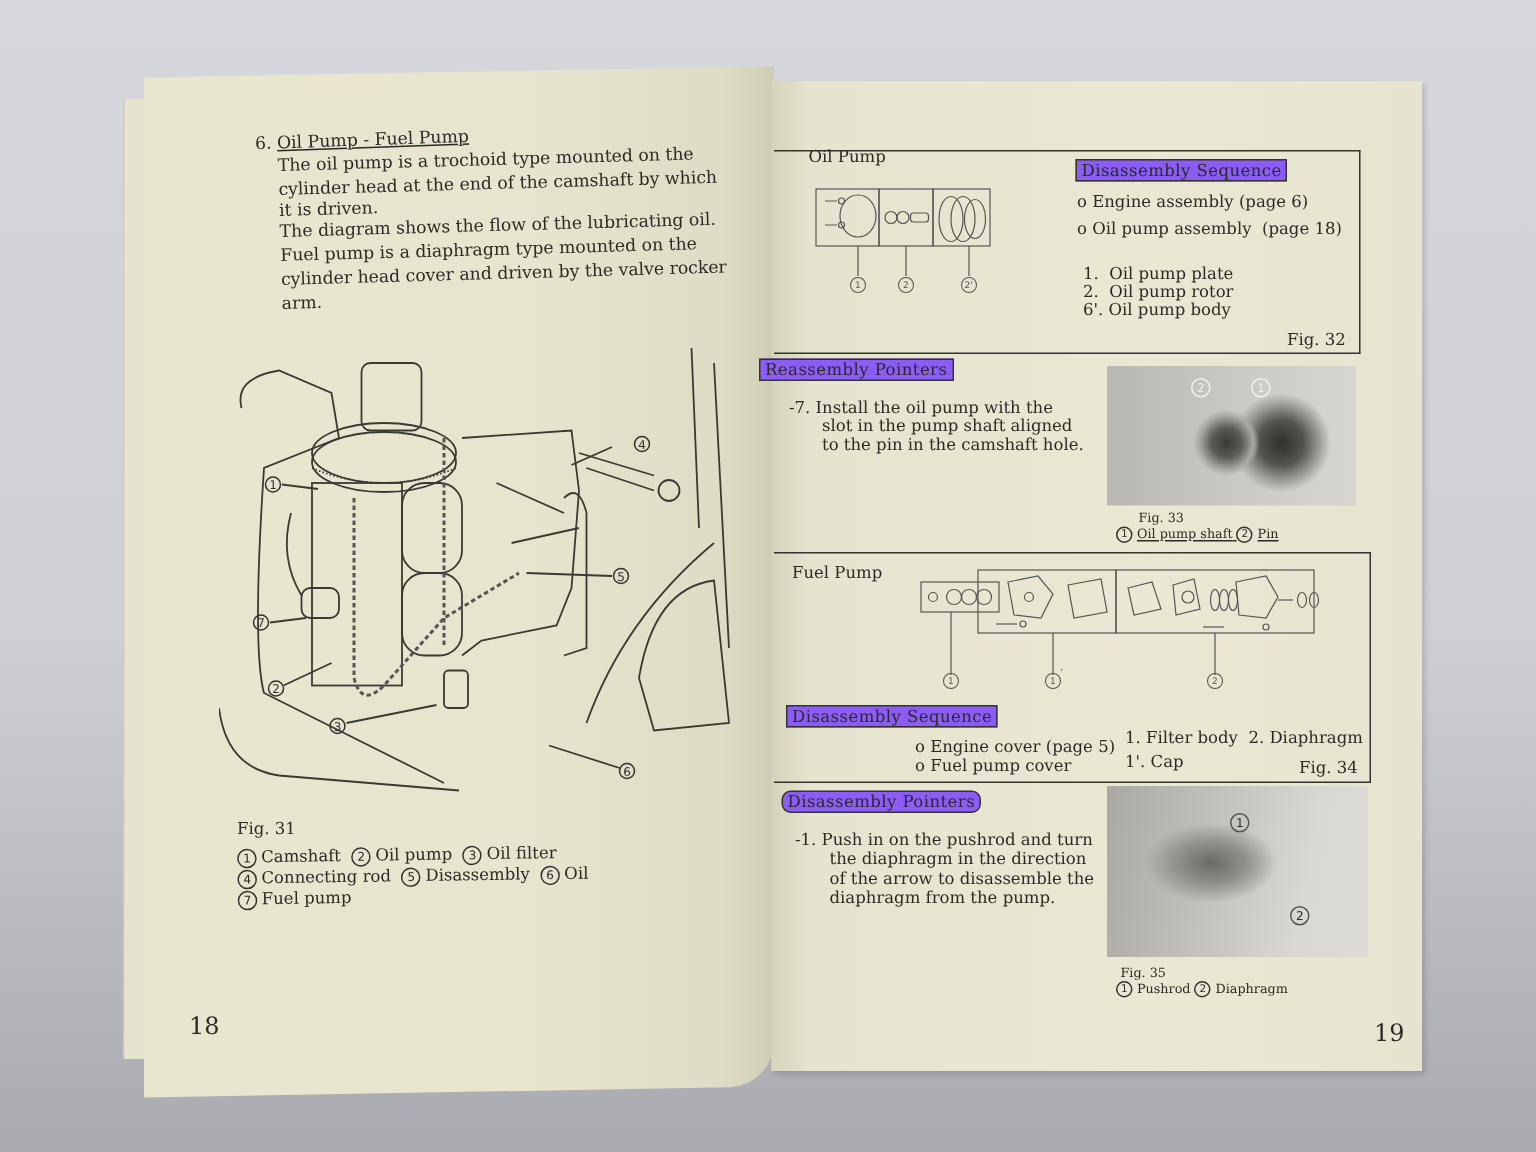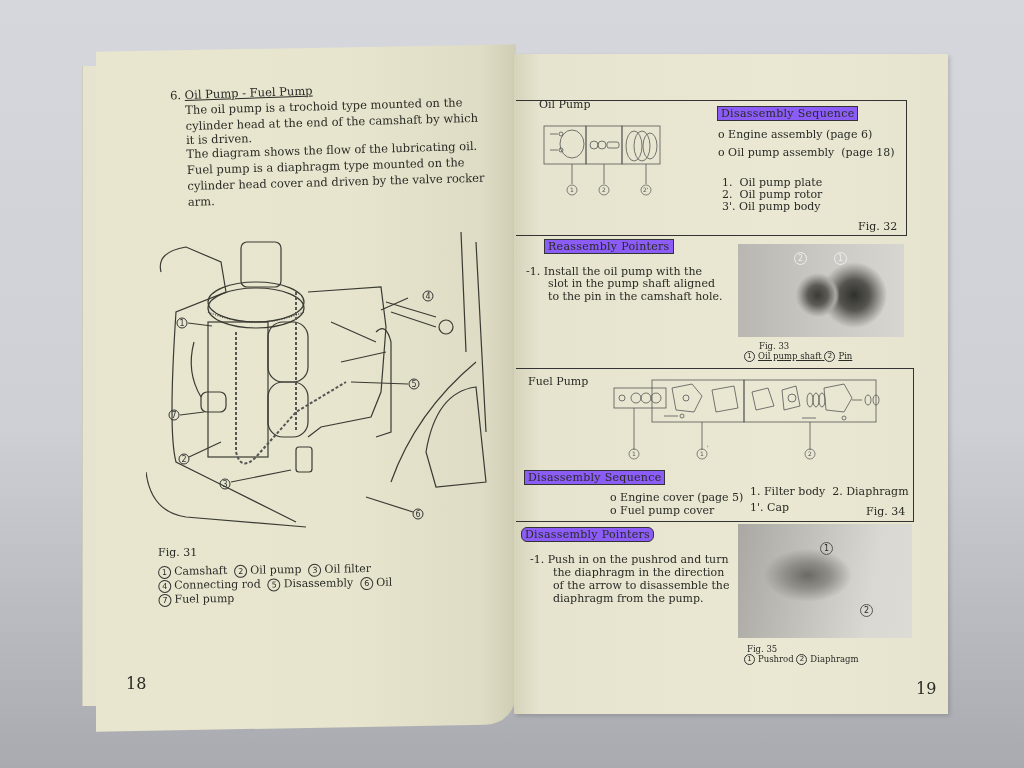--- a/index.html
+++ b/index.html
@@ -193,25 +193,25 @@
     <circle cx="104" cy="66" r="5" fill="none" stroke="#555" stroke-width="0.7"></circle>
       <text x="101" y="68">2'</text>
   </g>
 </svg>
 
 <div class="boxed-title" style="left:717px; top:106px;">Disassembly Sequence</div>
 <div class="abs txt" style="left:718px; top:128px;">o Engine assembly (page 6)</div>
 <div class="abs txt" style="left:718px; top:146px; white-space:pre;">o Oil pump assembly  (page 18)</div>
 <div class="abs txt" style="left:722px; top:177px; line-height:12px; white-space:pre;">1.  Oil pump plate</div>
 <div class="abs txt" style="left:722px; top:189px; line-height:12px; white-space:pre;">2.  Oil pump rotor</div>
-<div class="abs txt" style="left:722px; top:201px; line-height:12px; white-space:pre;">3'. Oil pump body</div>
+<div class="abs txt" style="left:722px; top:201px; line-height:12px; white-space:pre;">6'. Oil pump body</div>
 <div class="abs txt" style="left:858px; top:220px;">Fig. 32</div>
 
-<div class="boxed-title" style="left:544px; top:239px;">Reassembly Pointers</div>
-<div class="abs txt" style="left:526px; top:265px;">-1. Install the oil pump with the</div>
+<div class="boxed-title" style="left:506px; top:239px;">Reassembly Pointers</div>
+<div class="abs txt" style="left:526px; top:265px;">-7. Install the oil pump with the</div>
 <div class="abs txt" style="left:548px; top:277px;">slot in the pump shaft aligned</div>
 <div class="abs txt" style="left:548px; top:290px;text-align:right;">to the pin in the camshaft hole.</div>
 
 <div class="photo" style="left:738px; top:244px; width:166px; height:93px; background: radial-gradient(circle at 48% 55%, #3a3a36 0%, #5c5b56 10%, #a9a8a2 18%, transparent 22%), radial-gradient(circle at 70% 55%, #2f2f2c 0%, #55544f 12%, #9d9c96 20%, transparent 26%), linear-gradient(90deg, #b8b7b1 0%, #c9c8c2 50%, #d7d6d1 100%);">
   <div class="abs" style="left:56px; top:4px;"><span class="num-circle" style="border-color:#eee; color:#eee;">2</span></div>
   <div class="abs" style="left:96px; top:4px;"><span class="num-circle" style="border-color:#eee; color:#eee;">1</span></div>
 </div>
 <div class="abs txt" style="left:747px; top:341px; font-size:8.5px; line-height:10px;margin-left:12px;">Fig. 33</div>
 <div class="abs txt" style="left:744px; top:351px; font-size:8.5px; line-height:11px;text-decoration:underline;">
   <span class="num-circle" style="width:9px;height:9px;line-height:9px;font-size:7px;">1</span><span>Oil pump shaft</span>

